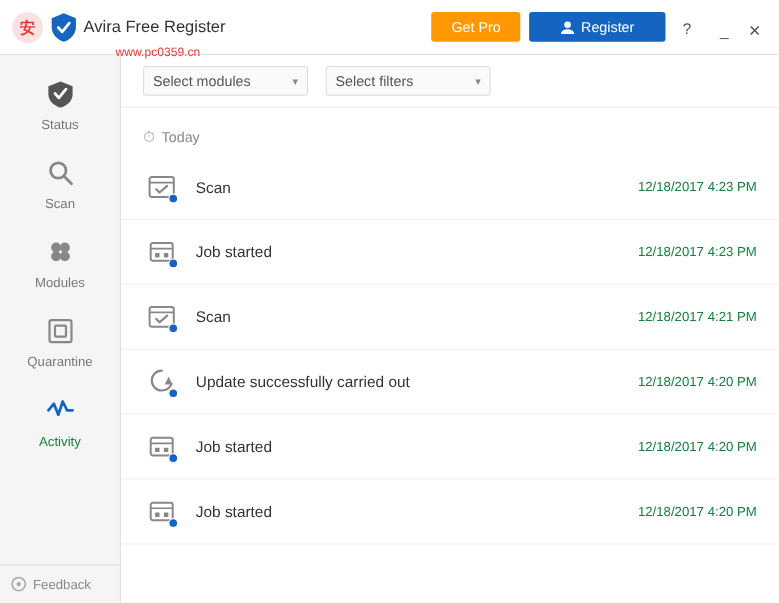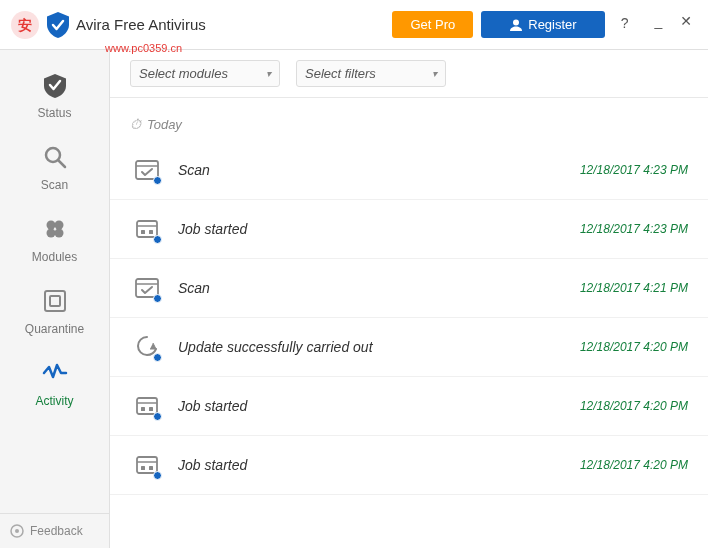--- a/index.html
+++ b/index.html
@@ -39,21 +39,21 @@
     .title-watermark {
       color: #e53935;
       font-size: 11px;
       position: absolute;
       left: 105px;
       top: 42px;
     }
     .title-bar-actions {
       margin-left: auto;
       display: flex;
-      align-items: flex-start;
+      align-items: flex-end;
       gap: 8px;
     }
     .btn-get-pro {
       background: #ff9800;
       color: #fff;
       border: none;
       padding: 6px 18px;
       border-radius: 3px;
       font-size: 13px;
       cursor: pointer;
@@ -145,21 +145,20 @@
       color: #888;
       cursor: pointer;
     }
 
     
     .main-content {
       flex: 1;
       display: flex;
       flex-direction: column;
       overflow: hidden;
-      font-style: italic;
     }
 
     
     .filter-bar {
       height: 48px;
       background: #fff;
       border-bottom: 1px solid #e8e8e8;
       display: flex;
       align-items: center;
       padding: 0 20px;
@@ -269,21 +268,21 @@
     <svg class="logo-icon" viewBox="0 0 30 30" xmlns="http://www.w3.org/2000/svg">
 
       <circle cx="15" cy="15" r="14" fill="#e53935" opacity="0.15"></circle>
       <text x="15" y="20" text-anchor="middle" font-size="14" fill="#e53935" font-weight="bold">安</text>
     </svg>
 
     <svg width="24" height="28" viewBox="0 0 24 28" xmlns="http://www.w3.org/2000/svg">
       <path d="M12 1 L23 5.5 L23 14 C23 20 17.5 25.5 12 27 C6.5 25.5 1 20 1 14 L1 5.5 Z" fill="#1565c0"></path>
       <path d="M7 14 L10.5 18 L17 10" stroke="white" stroke-width="2.5" fill="none" stroke-linecap="round" stroke-linejoin="round"></path>
     </svg>
-    <span class="title-bar-text">Avira Free Antivirus</span>
+    <span class="title-bar-text">Avira Free Register</span>
   </div>
   <span class="title-watermark">www.pc0359.cn</span>
   <div class="title-bar-actions">
     <button class="btn-get-pro">Get Pro</button>
     <button class="btn-register">
       <svg width="14" height="14" viewBox="0 0 14 14" fill="white">
         <circle cx="7" cy="4.5" r="3"></circle>
         <path d="M1 13 C1 10 4 8.5 7 8.5 C10 8.5 13 10 13 13" fill="white"></path>
       </svg>
       <span>Register</span>

